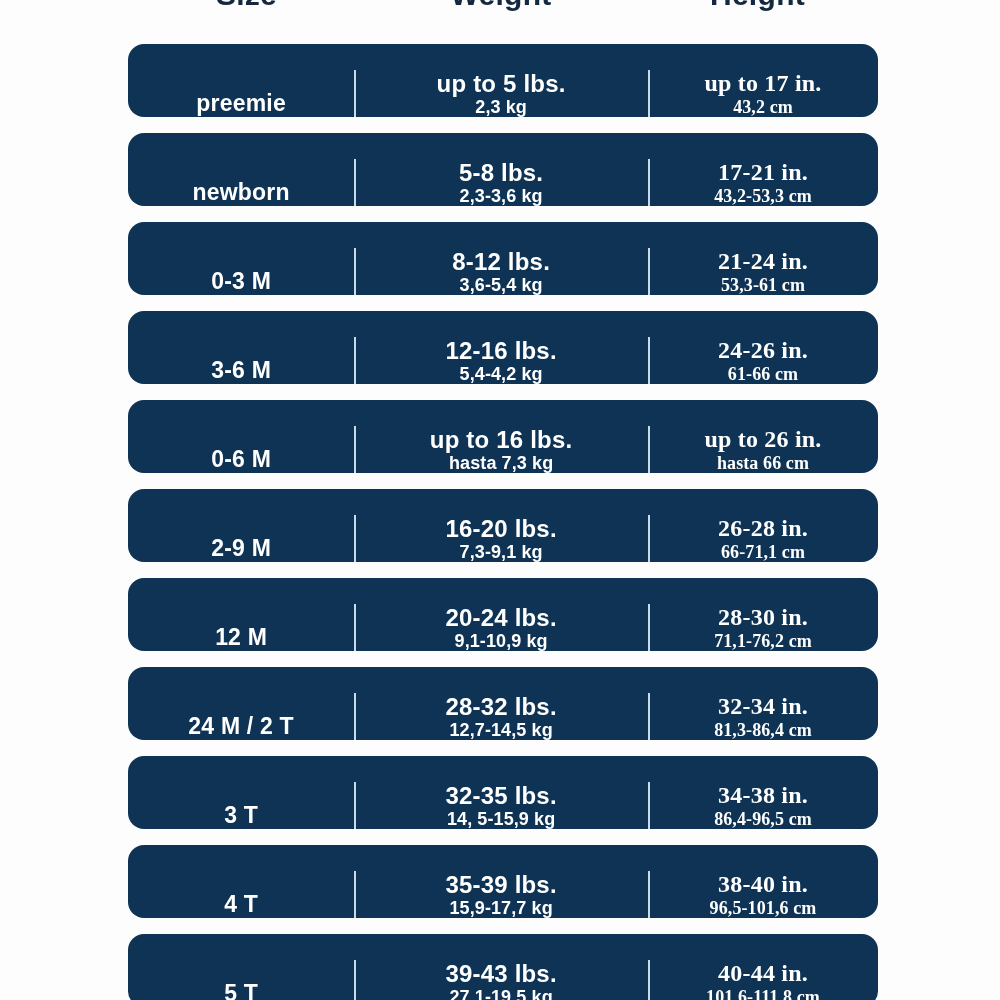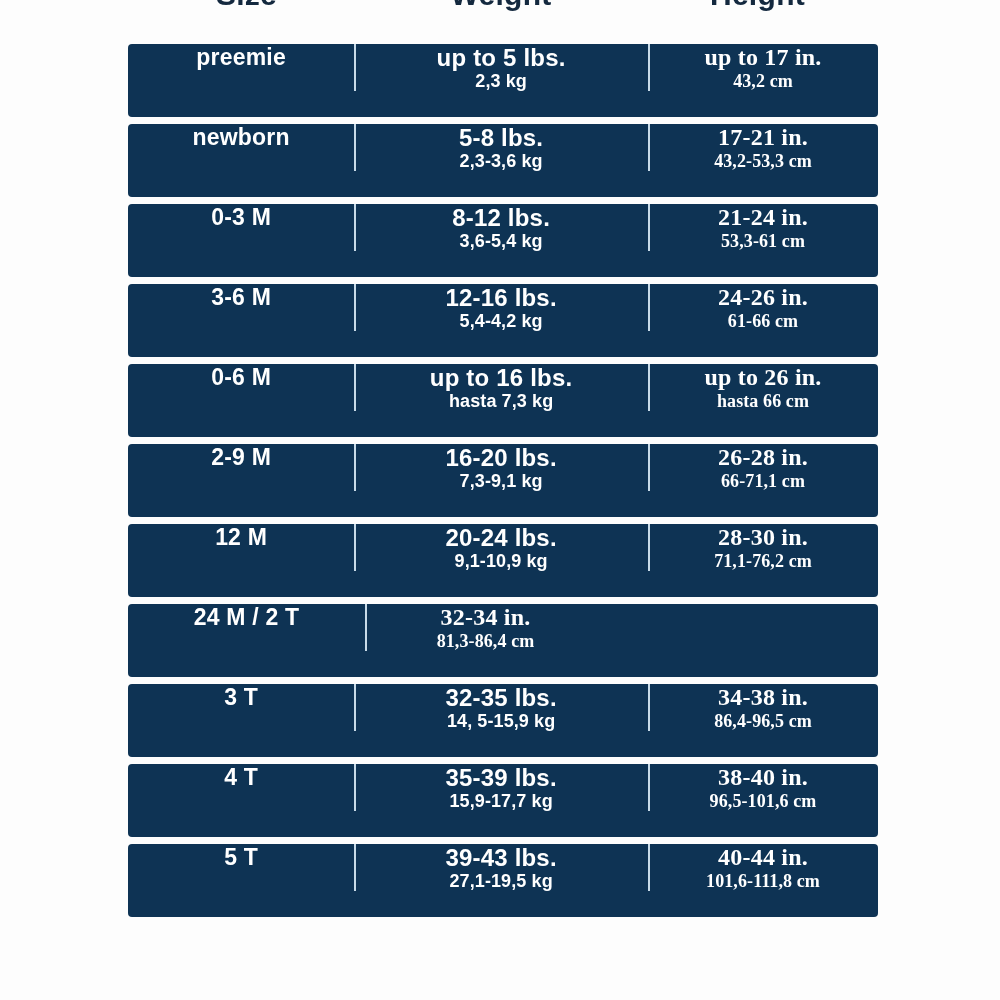--- a/index.html
+++ b/index.html
@@ -53,25 +53,25 @@
   .table-body {
     position: absolute;
     left: 128px;
     top: 44px;
     width: 750px;
   }
 
   .size-row {
     position: relative;
     height: 73px;
-    margin-bottom: 7px;
+    margin-bottom: 16px;
     background: #0e3354;
-    border-radius: 4px;
+    border-radius: 16px;
     display: flex;
-    align-items: flex-start;
+    align-items: flex-end;
     overflow: hidden;
   }
 
   .cell {
     position: relative;
     display: flex;
     flex-direction: column;
     align-items: center;
     justify-content: center;
     box-sizing: border-box;
@@ -217,20 +217,24 @@
         </div>
         <div class="cell cell-height">
           <div class="primary">28-30 in.</div>
           <div class="secondary">71,1-76,2 cm</div>
         </div>
       </div>
       <div class="size-row">
         <div class="cell cell-size">
           <div class="primary">24 M / 2 T</div>
         </div>
+        <div class="cell cell-weight">
+          <div class="primary">28-32 lbs.</div>
+          <div class="secondary">12,7-14,5 kg</div>
+        </div>
         <div class="cell cell-height">
           <div class="primary">32-34 in.</div>
           <div class="secondary">81,3-86,4 cm</div>
         </div>
       </div>
       <div class="size-row">
         <div class="cell cell-size">
           <div class="primary">3 T</div>
         </div>
         <div class="cell cell-weight">

